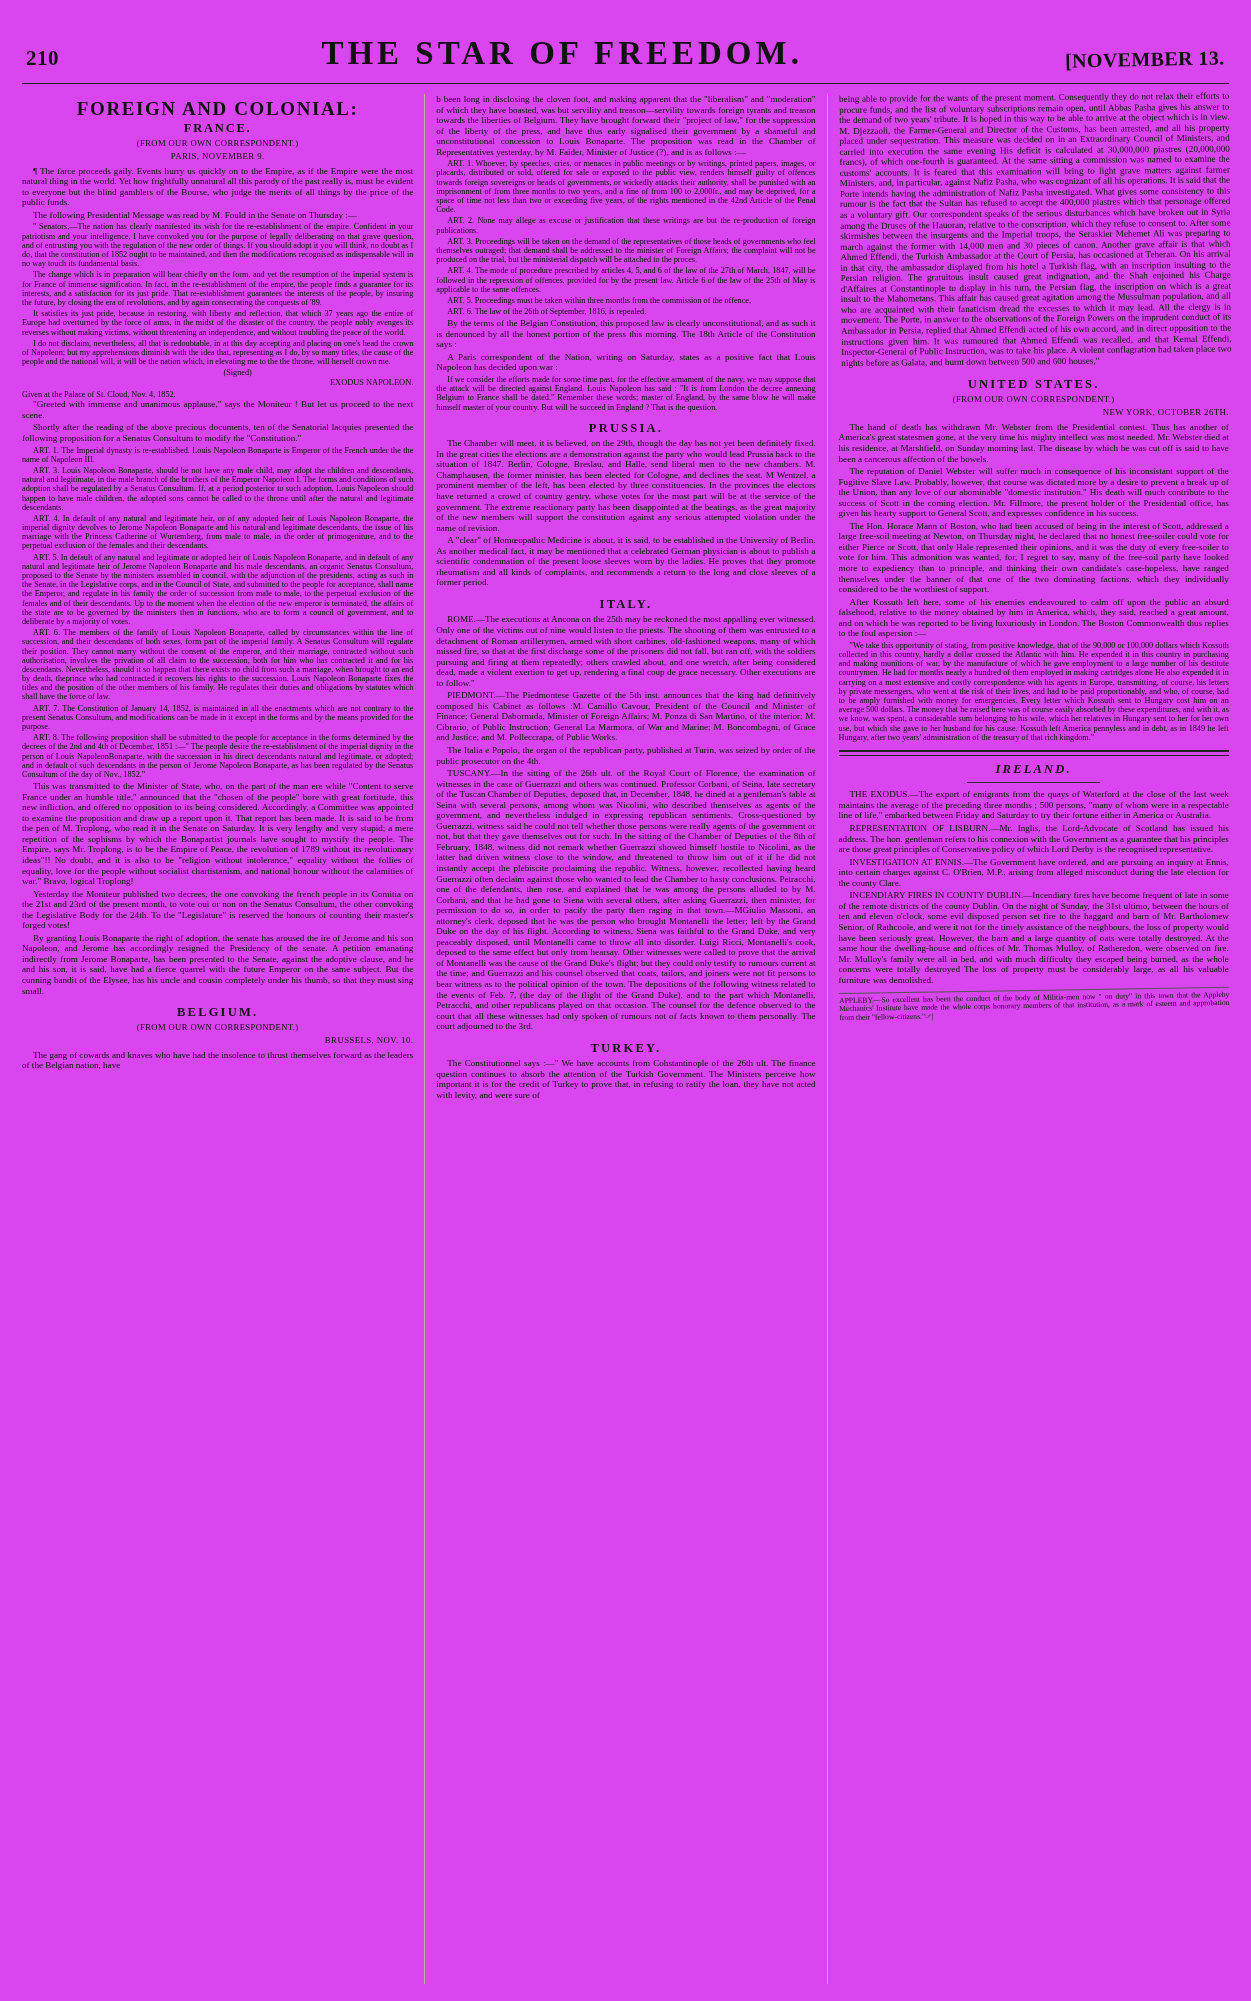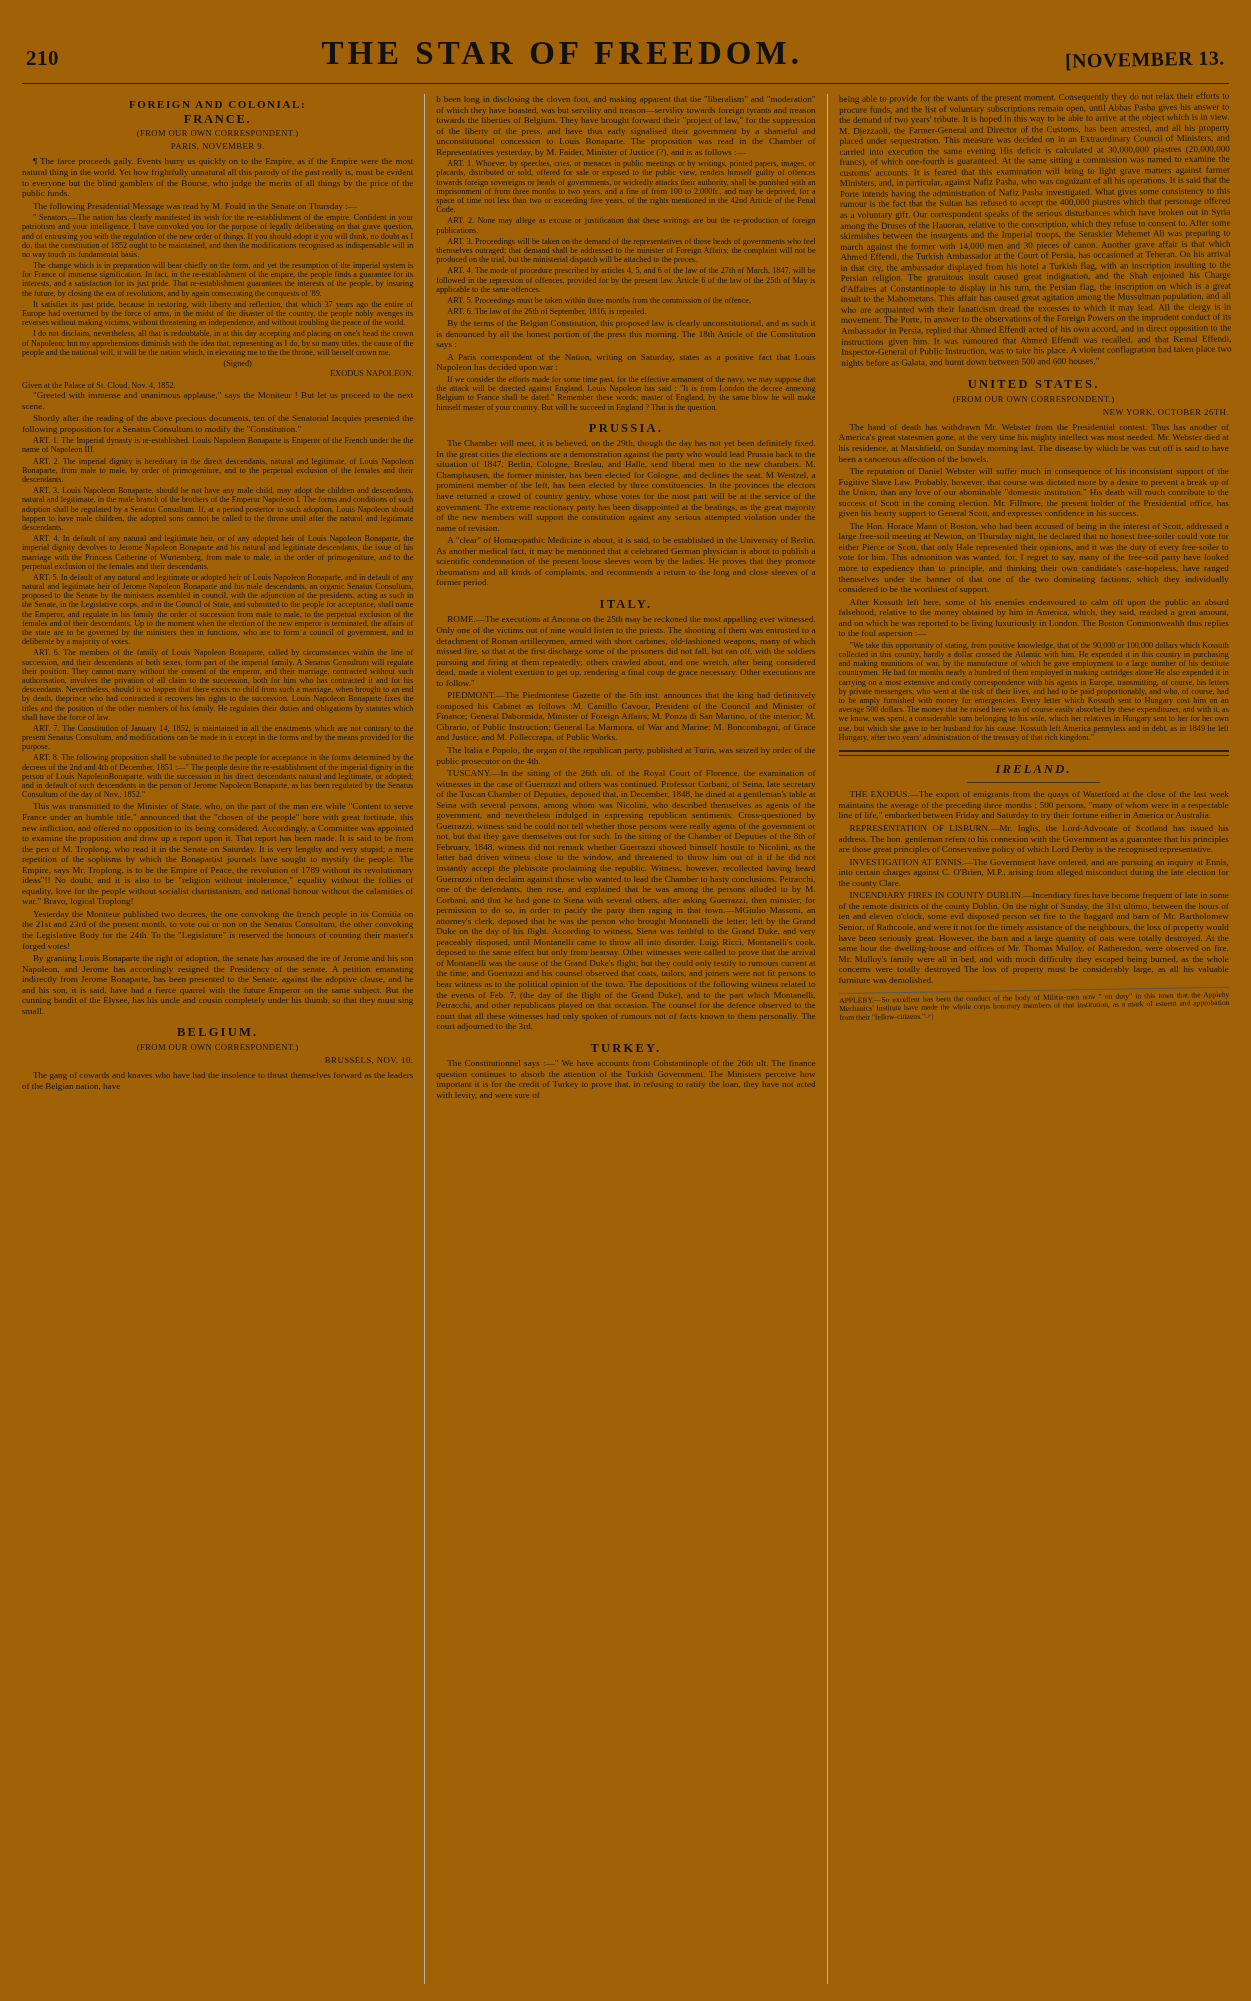--- a/index.html
+++ b/index.html
@@ -5,21 +5,21 @@
   html,body{margin:0;padding:0;background:#ffffff;}
   body{
     width:1251px;
     font-family:"Liberation Serif", serif;
     color:#111;
   }
   .page{
     position:relative;
     width:1251px;
     height:2001px;
-    background:#a16207;
+    background:#d946ef;
     padding:0;
     box-sizing:border-box;
     overflow:hidden;
   }
   
   .masthead{
     display:flex;
     align-items:flex-end;
     justify-content:space-between;
     padding:34px 26px 6px 26px;
@@ -69,21 +69,21 @@
   }
   .col + .col{
     border-left:1px solid #b9b4aa;
   }
   .col.c1{padding-left:0;}
   .col.c3{padding-right:0;}
   
   .head-main{
     text-align:center;
     font-weight:bold;
-    font-size:11px;
+    font-size:19px;
     letter-spacing:1.6px;
     margin:4px 0 1px 0;
     font-family:"Liberation Serif", serif;
   }
   .head-sub{
     text-align:center;
     font-weight:bold;
     font-size:12.5px;
     letter-spacing:1.8px;
     margin:0 0 3px 0;
@@ -179,21 +179,20 @@
       <p class="small">" Senators,—The nation has clearly manifested its wish for the re-establishment of the empire. Confident in your patriotism and your intelligence, I have convoked you for the purpose of legally deliberating on that grave question, and of entrusting you with the regulation of the new order of things. If you should adopt it you will think, no doubt as I do, that the constitution of 1852 ought to be maintained, and then the modifications recognised as indispensable will in no way touch its fundamental basis.</p>
       <p class="small">The change which is in preparation will bear chiefly on the form, and yet the resumption of the imperial system is for France of immense signification. In fact, in the re-establishment of the empire, the people finds a guarantee for its interests, and a satisfaction for its just pride. That re-establishment guarantees the interests of the people, by insuring the future, by closing the era of revolutions, and by again consecrating the conquests of '89.</p>
       <p class="small">It satisfies its just pride, because in restoring, with liberty and reflection, that which 37 years ago the entire of Europe had overturned by the force of arms, in the midst of the disaster of the country, the people nobly avenges its reverses without making victims, without threatening an independence, and without troubling the peace of the world.</p>
       <p class="small">I do not disclaim, nevertheless, all that is redoubtable, in at this day accepting and placing on one's head the crown of Napoleon; but my apprehensions diminish with the idea that, representing as I do, by so many titles, the cause of the people and the national will, it will be the nation which, in elevating me to the the throne, will herself crown me.</p>
       <div class="small" style="text-align:center;padding-left:40px;">(Signed)</div>
       <div class="sig">EXODUS NAPOLEON.</div>
       <div class="small" style="text-indent:0;">Given at the Palace of St. Cloud, Nov. 4, 1852.</div>
       <p>"Greeted with immense and unanimous applause," says the Moniteur ! But let us proceed to the next scene.</p>
       <p>Shortly after the reading of the above precious documents, ten of the Senatorial lacquies presented the following proposition for a Senatus Consultum to modify the "Constitution."</p>
       <p class="small">ART. 1. The Imperial dynasty is re-established. Louis Napoleon Bonaparte is Emperor of the French under the the name of Napoleon III.</p>
-      <p class="small">ART. 2. The imperial dignity is hereditary in the direct descendants, natural and legitimate, of Louis Napoleon Bonaparte, from male to male, by order of primogeniture, and to the perpetual exclusion of the females and their descendants.</p>
       <p class="small">ART. 3. Louis Napoleon Bonaparte, should he not have any male child, may adopt the children and descendants, natural and legitimate, in the male branch of the brothers of the Emperor Napoleon I. The forms and conditions of such adoption shall be regulated by a Senatus Consultum. If, at a period posterior to such adoption, Louis Napoleon should happen to have male children, the adopted sons cannot be called to the throne until after the natural and legitimate descendants.</p>
       <p class="small">ART. 4. In default of any natural and legitimate heir, or of any adopted heir of Louis Napoleon Bonaparte, the imperial dignity devolves to Jerome Napoleon Bonaparte and his natural and legitimate descendants, the issue of his marriage with the Princess Catherine of Wurtemberg, from male to male, in the order of primogeniture, and to the perpetual exclusion of the females and their descendants.</p>
       <p class="small">ART. 5. In default of any natural and legitimate or adopted heir of Louis Napoleon Bonaparte, and in default of any natural and legitimate heir of Jerome Napoleon Bonaparte and his male descendants, an organic Senatus Consultum, proposed to the Senate by the ministers assembled in council, with the adjunction of the presidents, acting as such in the Senate, in the Legislative corps, and in the Council of State, and submitted to the people for acceptance, shall name the Emperor, and regulate in his family the order of succession from male to male, to the perpetual exclusion of the females and of their descendants. Up to the moment when the election of the new emperor is terminated, the affairs of the state are to be governed by the ministers then in functions, who are to form a council of government, and to deliberate by a majority of votes.</p>
       <p class="small">ART. 6. The members of the family of Louis Napoleon Bonaparte, called by circumstances within the line of succession, and their descendants of both sexes, form part of the imperial family. A Senatus Consultum will regulate their position. They cannot marry without the consent of the emperor, and their marriage, contracted without such authorisation, involves the privation of all claim to the succession, both for him who has contracted it and for his descendants. Nevertheless, should it so happen that there exists no child from such a marriage, when brought to an end by death, theprince who had contracted it recovers his rights to the succession. Louis Napoleon Bonaparte fixes the titles and the position of the other members of his family. He regulates their duties and obligations by statutes which shall have the force of law.</p>
       <p class="small">ART. 7. The Constitution of January 14, 1852, is maintained in all the enactments which are not contrary to the present Senatus Consultum, and modifications can be made in it except in the forms and by the means provided for the purpose.</p>
       <p class="small">ART. 8. The following proposition shall be submitted to the people for acceptance in the forms determined by the decrees of the 2nd and 4th of December, 1851 :—" The people desire the re-establishment of the imperial dignity in the person of Louis NapoleonBonaparte, with the succession in his direct descendants natural and legitimate, or adopted; and in default of such descendants in the person of Jerome Napoleon Bonaparte, as has been regulated by the Senatus Consultum of the day of Nov., 1852."</p>
       <p>This was transmitted to the Minister of State, who, on the part of the man ere while "Content to serve France under an humble title," announced that the "chosen of the people" bore with great fortitude, this new infliction, and offered no opposition to its being considered. Accordingly, a Committee was appointed to examine the proposition and draw up a report upon it. That report has been made. It is said to be from the pen of M. Troplong, who read it in the Senate on Saturday. It is very lengthy and very stupid; a mere repetition of the sophisms by which the Bonapartist journals have sought to mystify the people. The Empire, says Mr. Troplong, is to be the Empire of Peace, the revolution of 1789 without its revolutionary ideas"!! No doubt, and it is also to be "religion without intolerance," equality without the follies of equality, love for the people without socialist chartistanism, and national honour without the calamities of war." Bravo, logical Troplong!</p>
       <p>Yesterday the Moniteur published two decrees, the one convoking the french people in its Comitia on the 21st and 23rd of the present month, to vote oui or non on the Senatus Consultum, the other convoking the Legislative Body for the 24th. To the "Legislature" is reserved the honours of counting their master's forged votes!</p>
       <p>By granting Louis Bonaparte the right of adoption, the senate has aroused the ire of Jerome and his son Napoleon, and Jerome has accordingly resigned the Presidency of the senate. A petition emanating indirectly from Jerome Bonaparte, has been presented to the Senate, against the adoptive clause, and he and his son, it is said, have had a fierce quarrel with the future Emperor on the same subject. But the cunning bandit of the Elysee, has his uncle and cousin completely under his thumb, so that they must sing small.</p>
 

